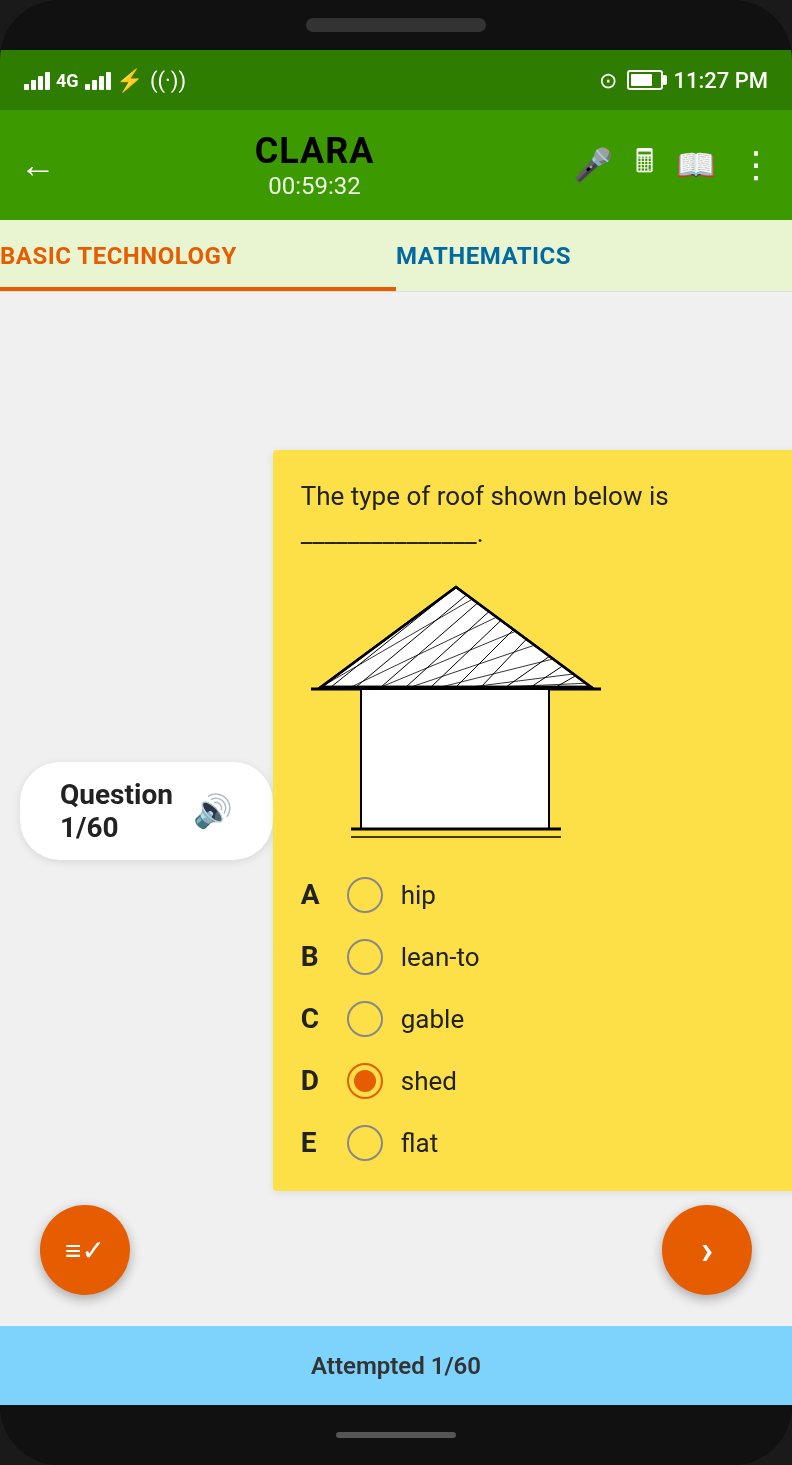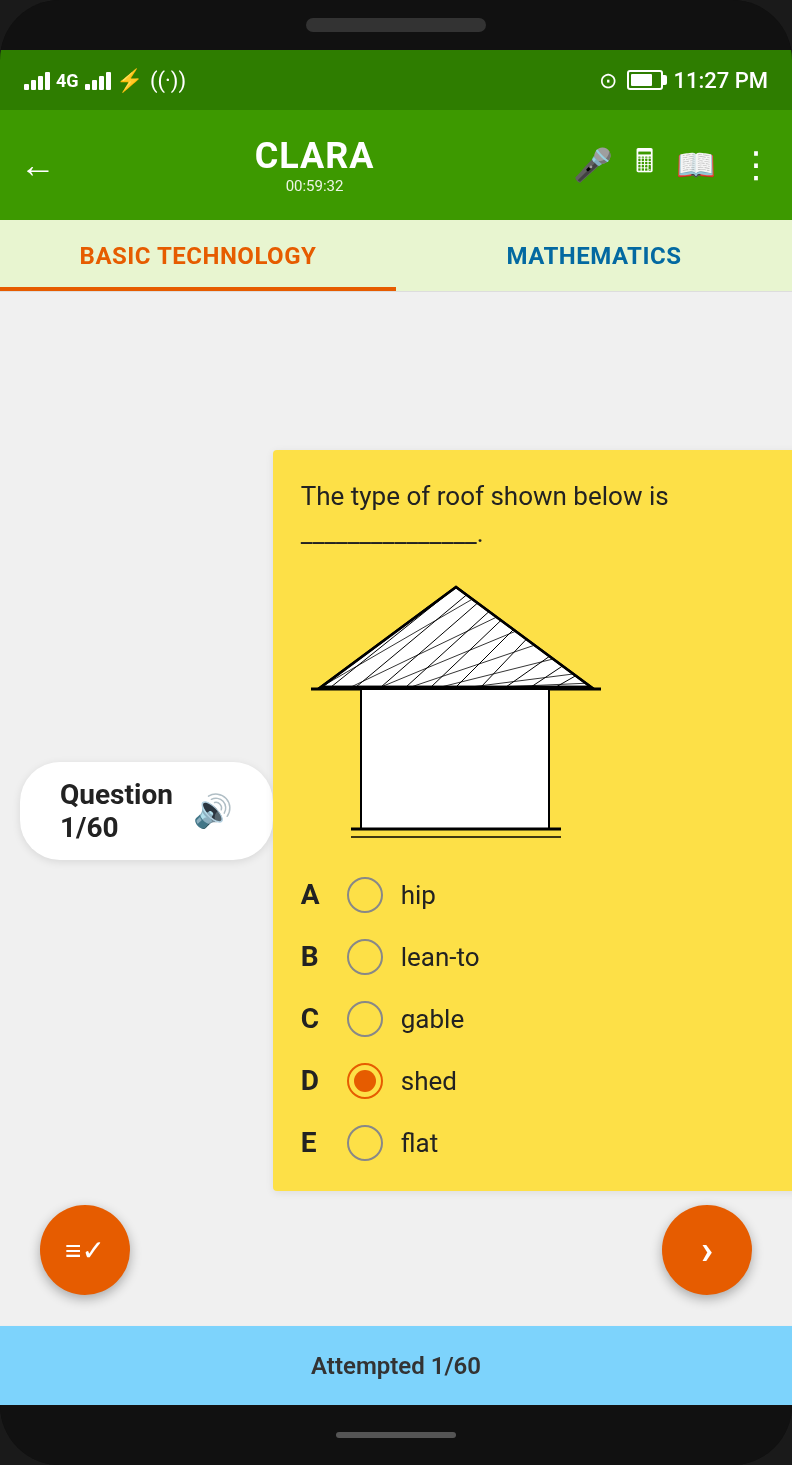--- a/index.html
+++ b/index.html
@@ -101,28 +101,28 @@
       font-size: 36px;
       cursor: pointer;
       display: flex;
       align-items: center;
     }
     .header-title-block {
       flex: 1;
       text-align: center;
     }
     .header-title {
-      color: #ffffff;
+      color: #000000;
       font-size: 36px;
       font-weight: bold;
       letter-spacing: 1px;
     }
     .header-timer {
       color: white;
-      font-size: 15px;
+      font-size: 24px;
       opacity: 0.9;
     }
     .header-icons {
       display: flex;
       align-items: center;
       gap: 22px;
     }
     .header-icon {
       color: white;
       font-size: 32px;
@@ -133,21 +133,21 @@
       background: #e8f5d0;
       display: flex;
       height: 72px;
       flex-shrink: 0;
       border-bottom: 1px solid #ddd;
     }
     .tab-item {
       flex: 1;
       display: flex;
       align-items: center;
-      justify-content: center;
+      justify-content: flex-start;
       font-size: 24px;
       font-weight: bold;
       cursor: pointer;
       letter-spacing: 0.5px;
       position: relative;
     }
     .tab-item.active {
       color: #e65c00;
     }
     .tab-item.active::after {

